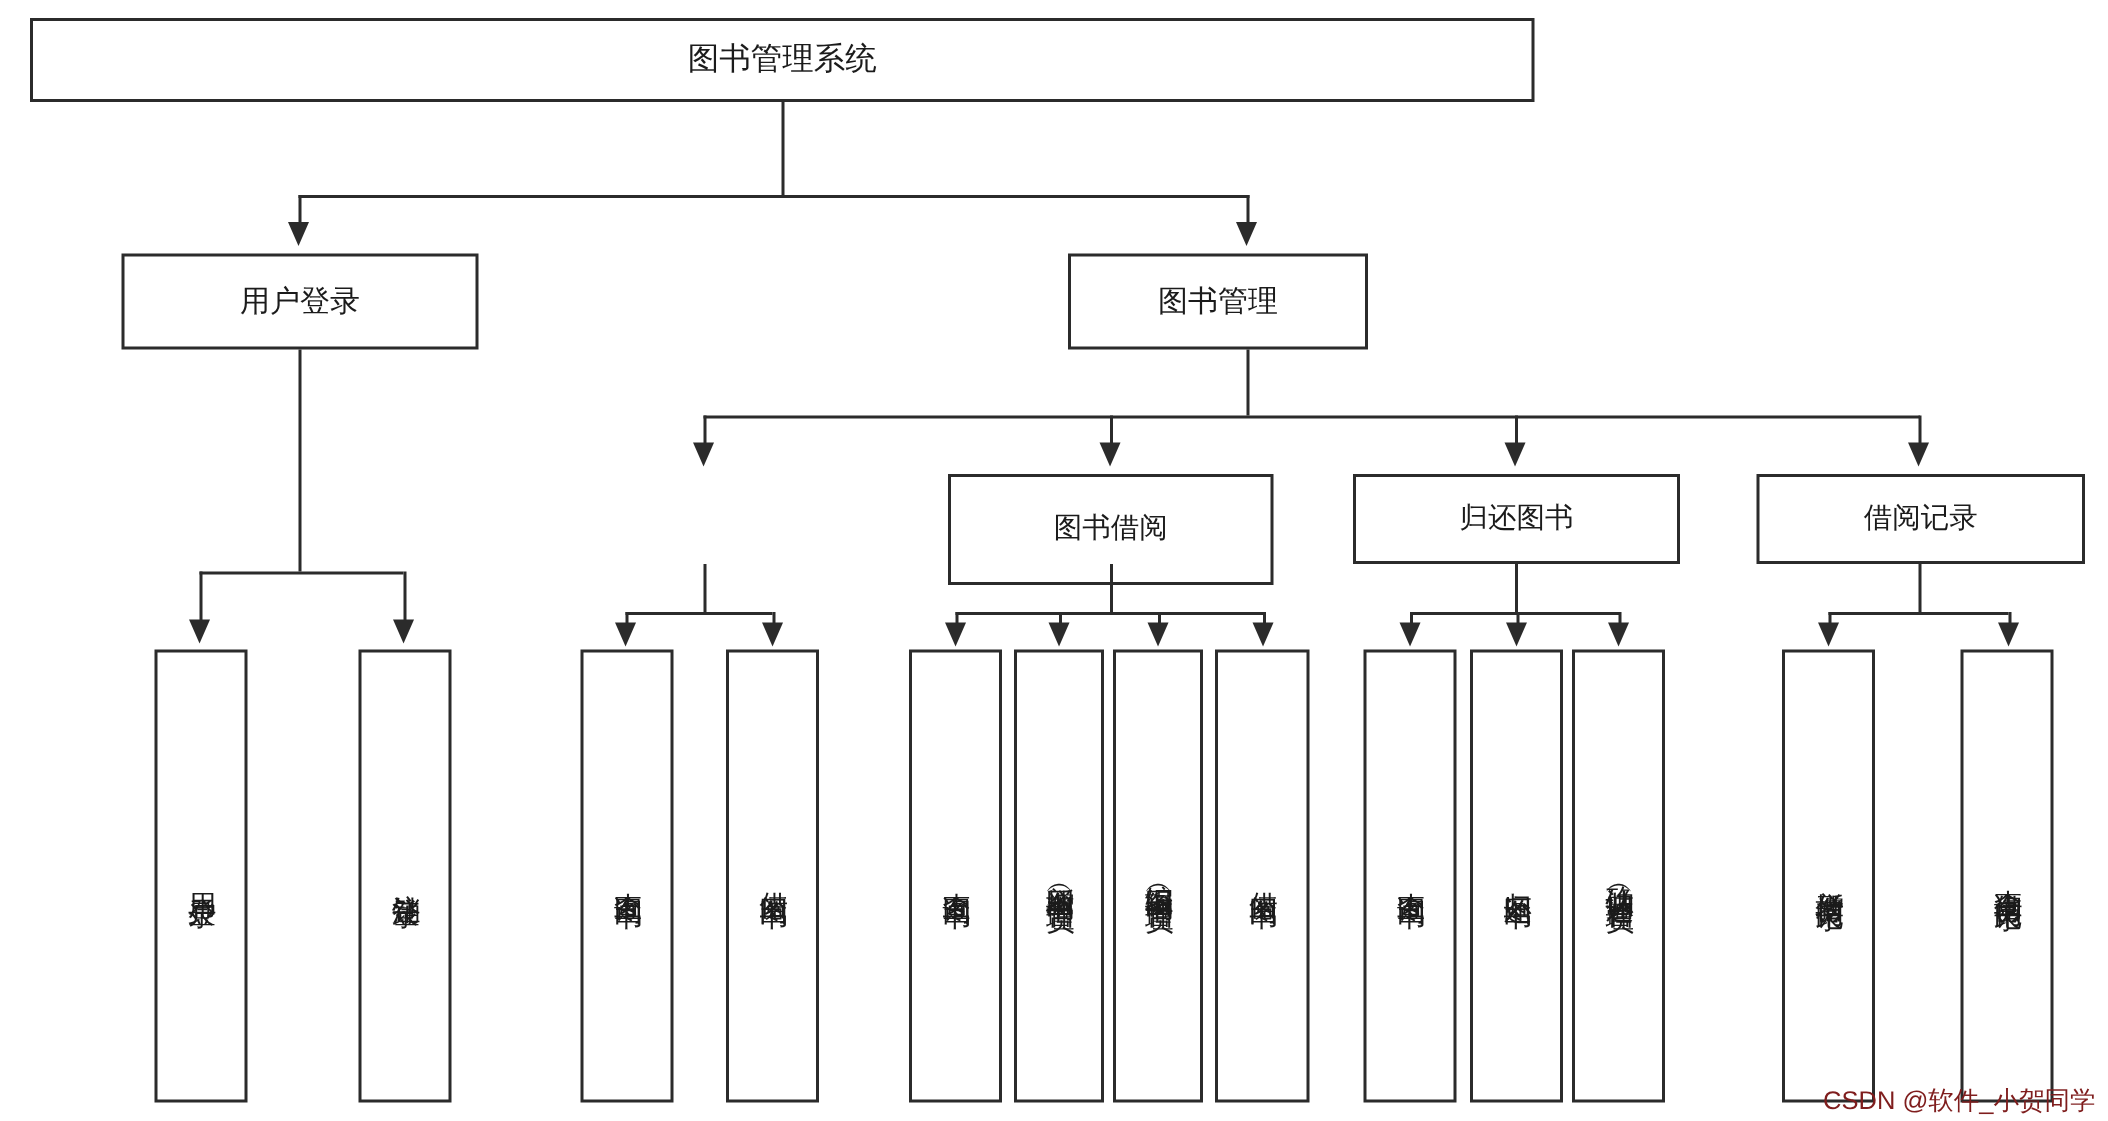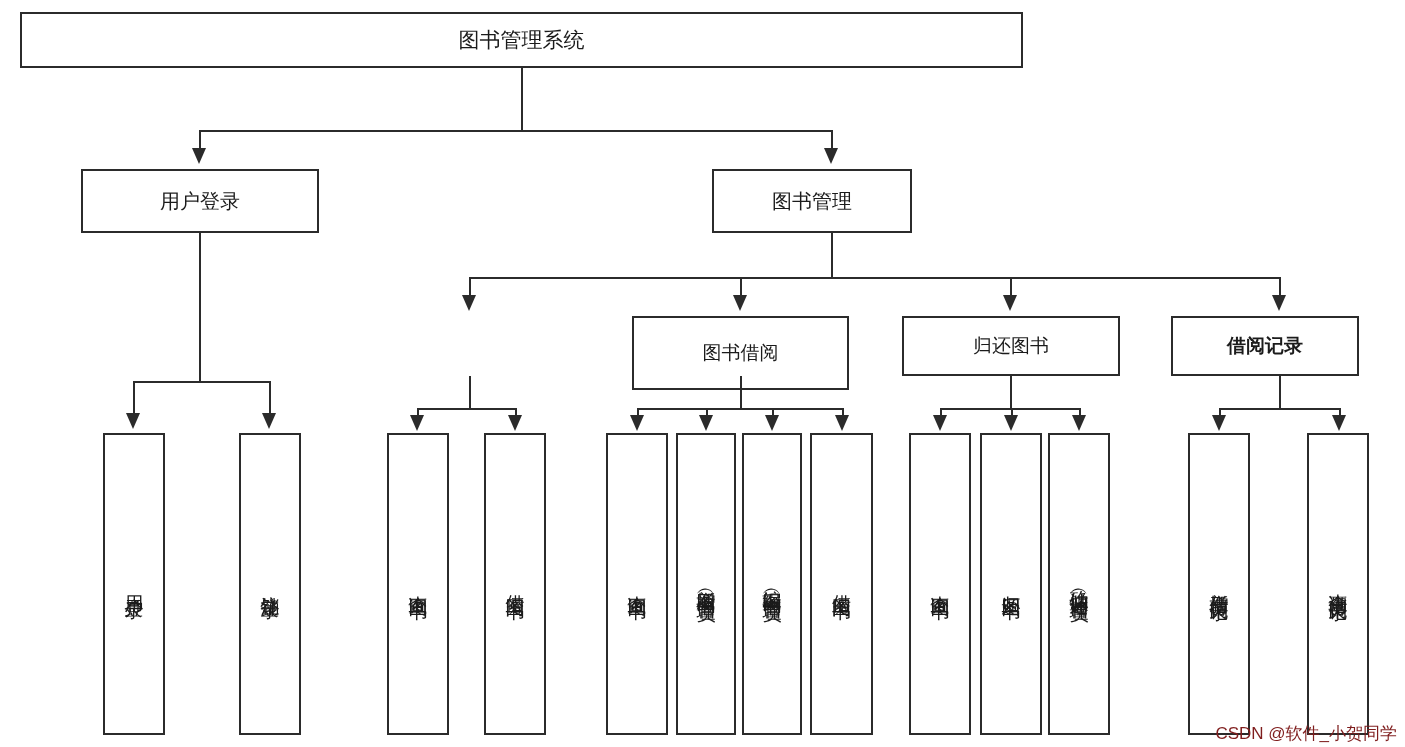--- a/index.html
+++ b/index.html
@@ -130,21 +130,21 @@
 
   <div class="vline" style="left:1279px; top:277px; height:20px;"></div>
   <div class="arrow" style="left:1272px; top:295px;"></div>
 
   <div class="node lvl3" style="left:632px; top:316px; width:217px; height:74px;">
     <span>图书借阅</span>
   </div>
   <div class="node lvl3" style="left:902px; top:316px; width:218px; height:60px;">
     <span>归还图书</span>
   </div>
-  <div class="node lvl3" style="left:1171px; top:316px; width:188px; height:60px;font-weight:bold;">
+  <div class="node lvl3" style="left:1171px; top:316px; width:219px; height:60px;">
     <span>借阅记录</span>
   </div>
 
   <div class="vline" style="left:469px; top:376px; height:32px;"></div>
   <div class="hline" style="left:417px; top:408px; width:98px;"></div>
   <div class="vline" style="left:417px; top:408px; height:9px;"></div>
   <div class="arrow" style="left:410px; top:415px;"></div>
   <div class="vline" style="left:515px; top:408px; height:9px;"></div>
   <div class="arrow" style="left:508px; top:415px;"></div>
 

